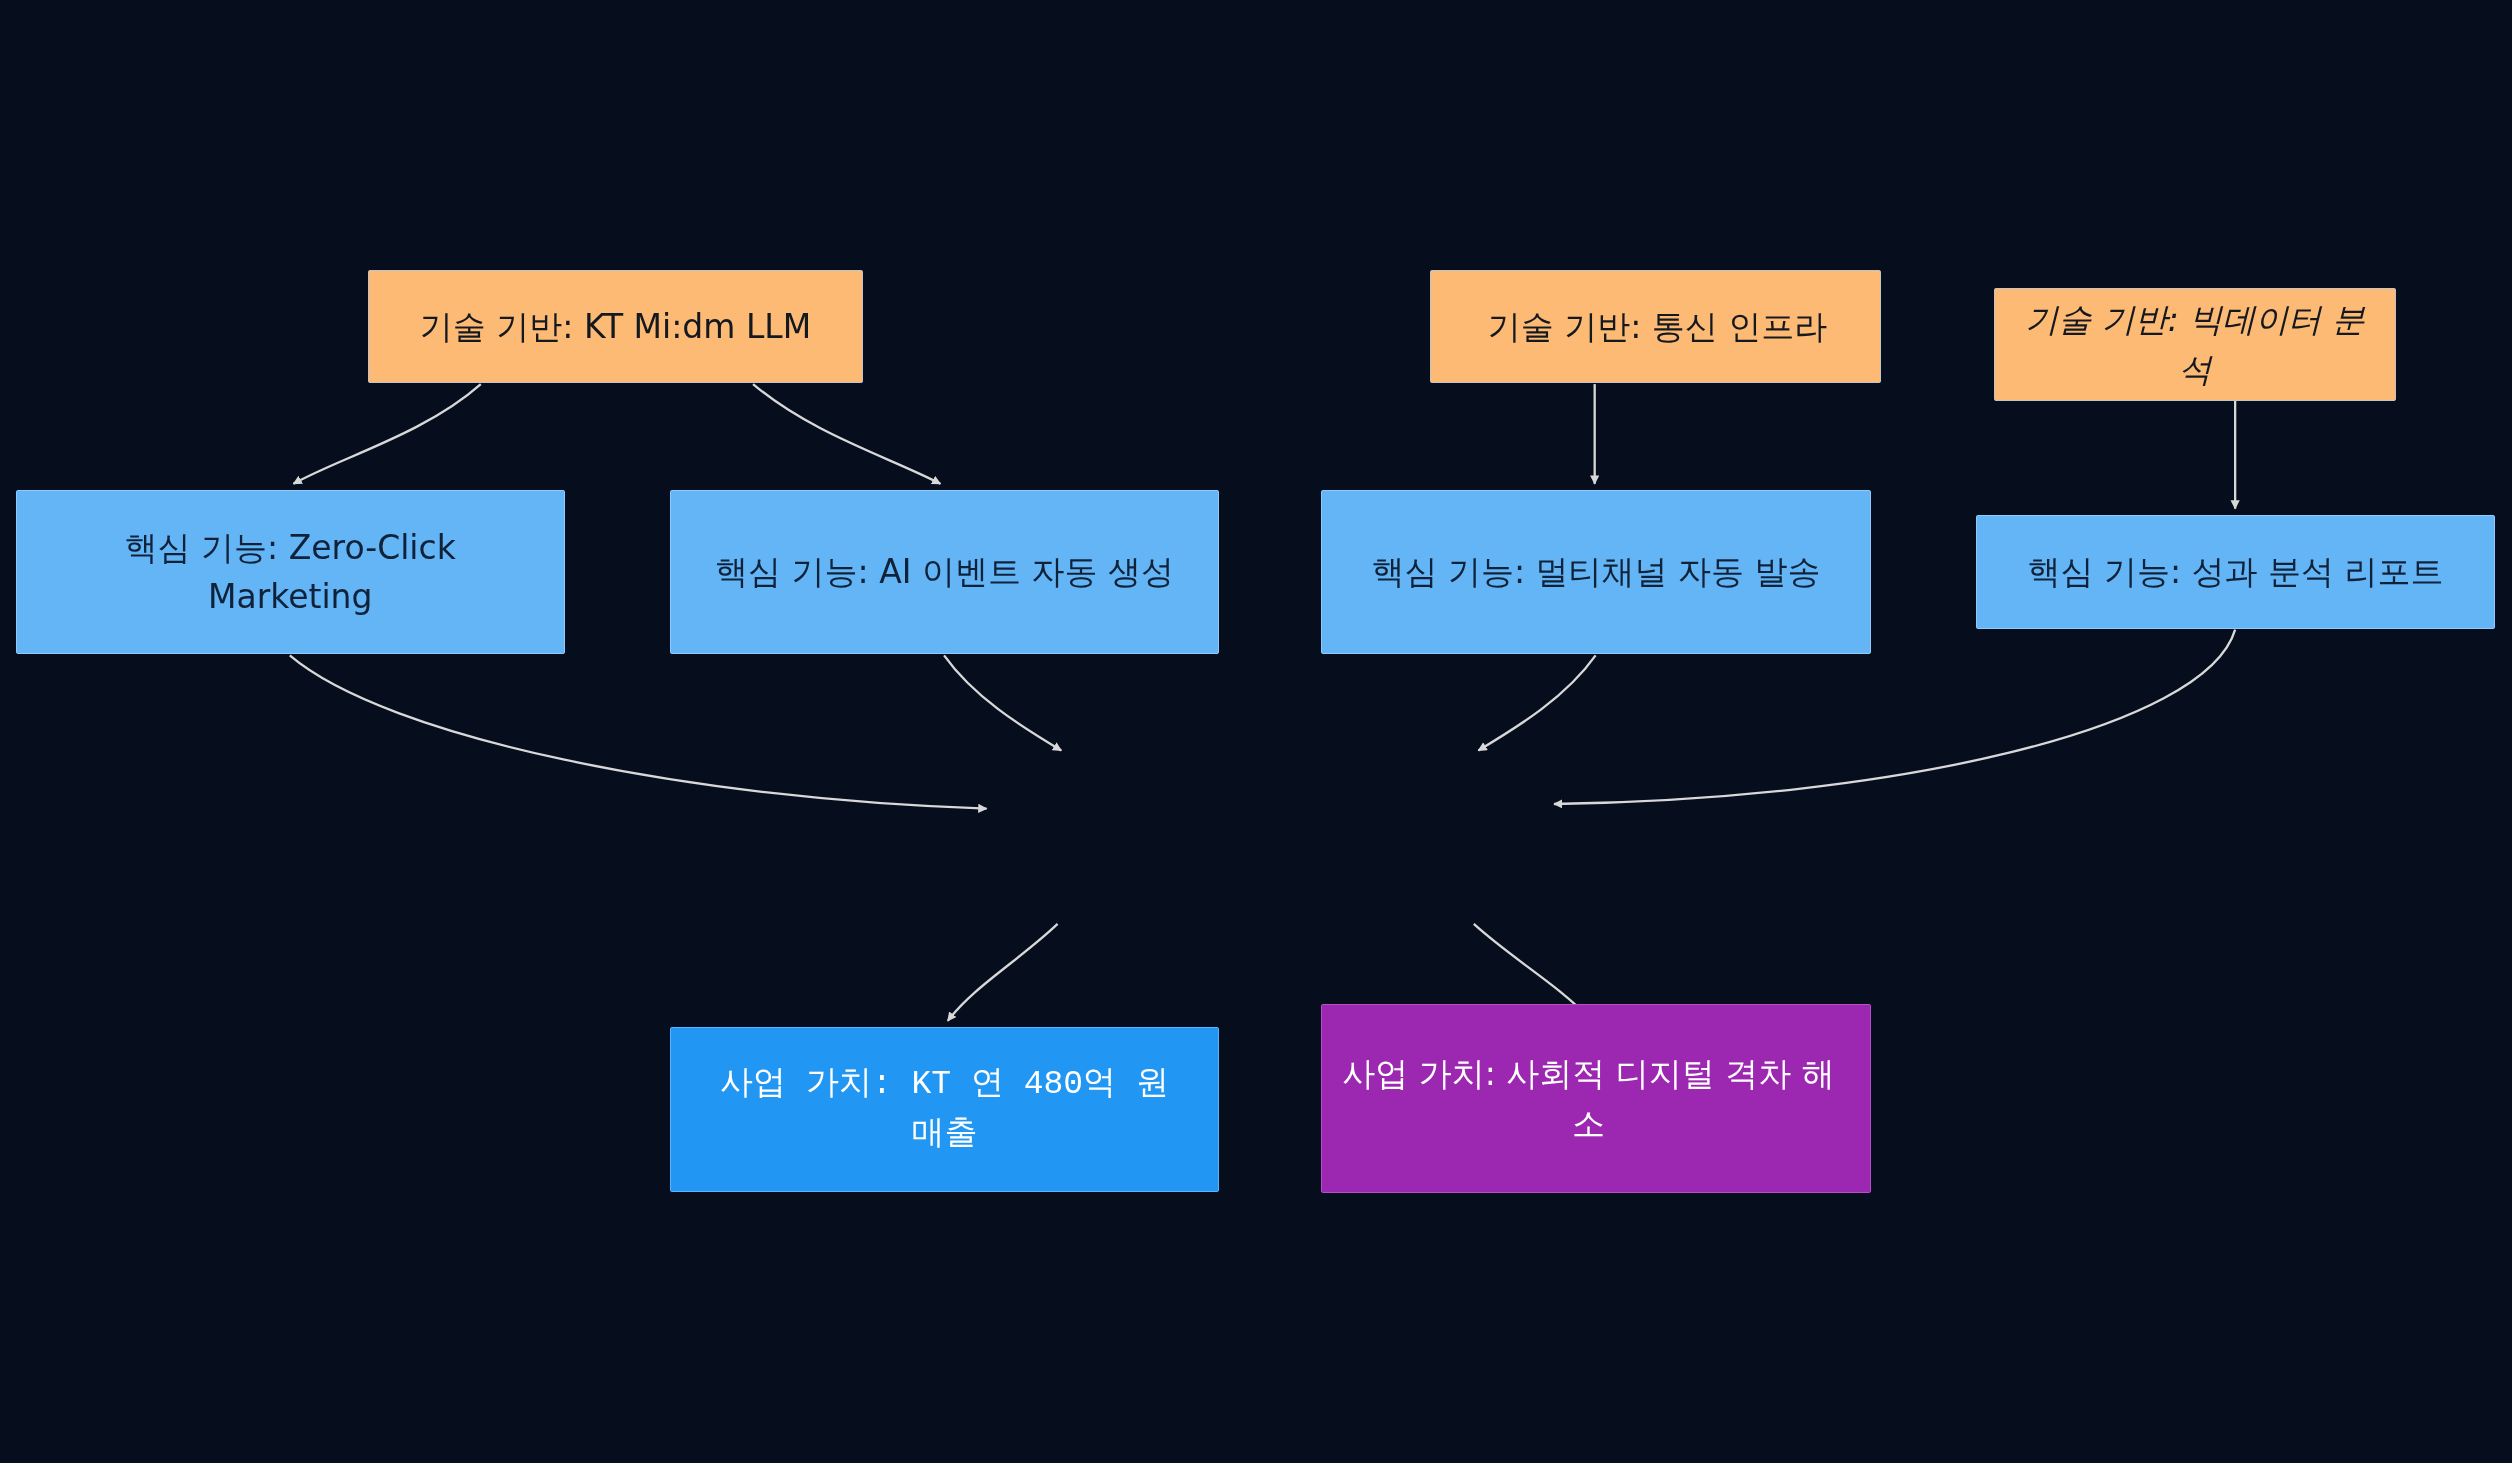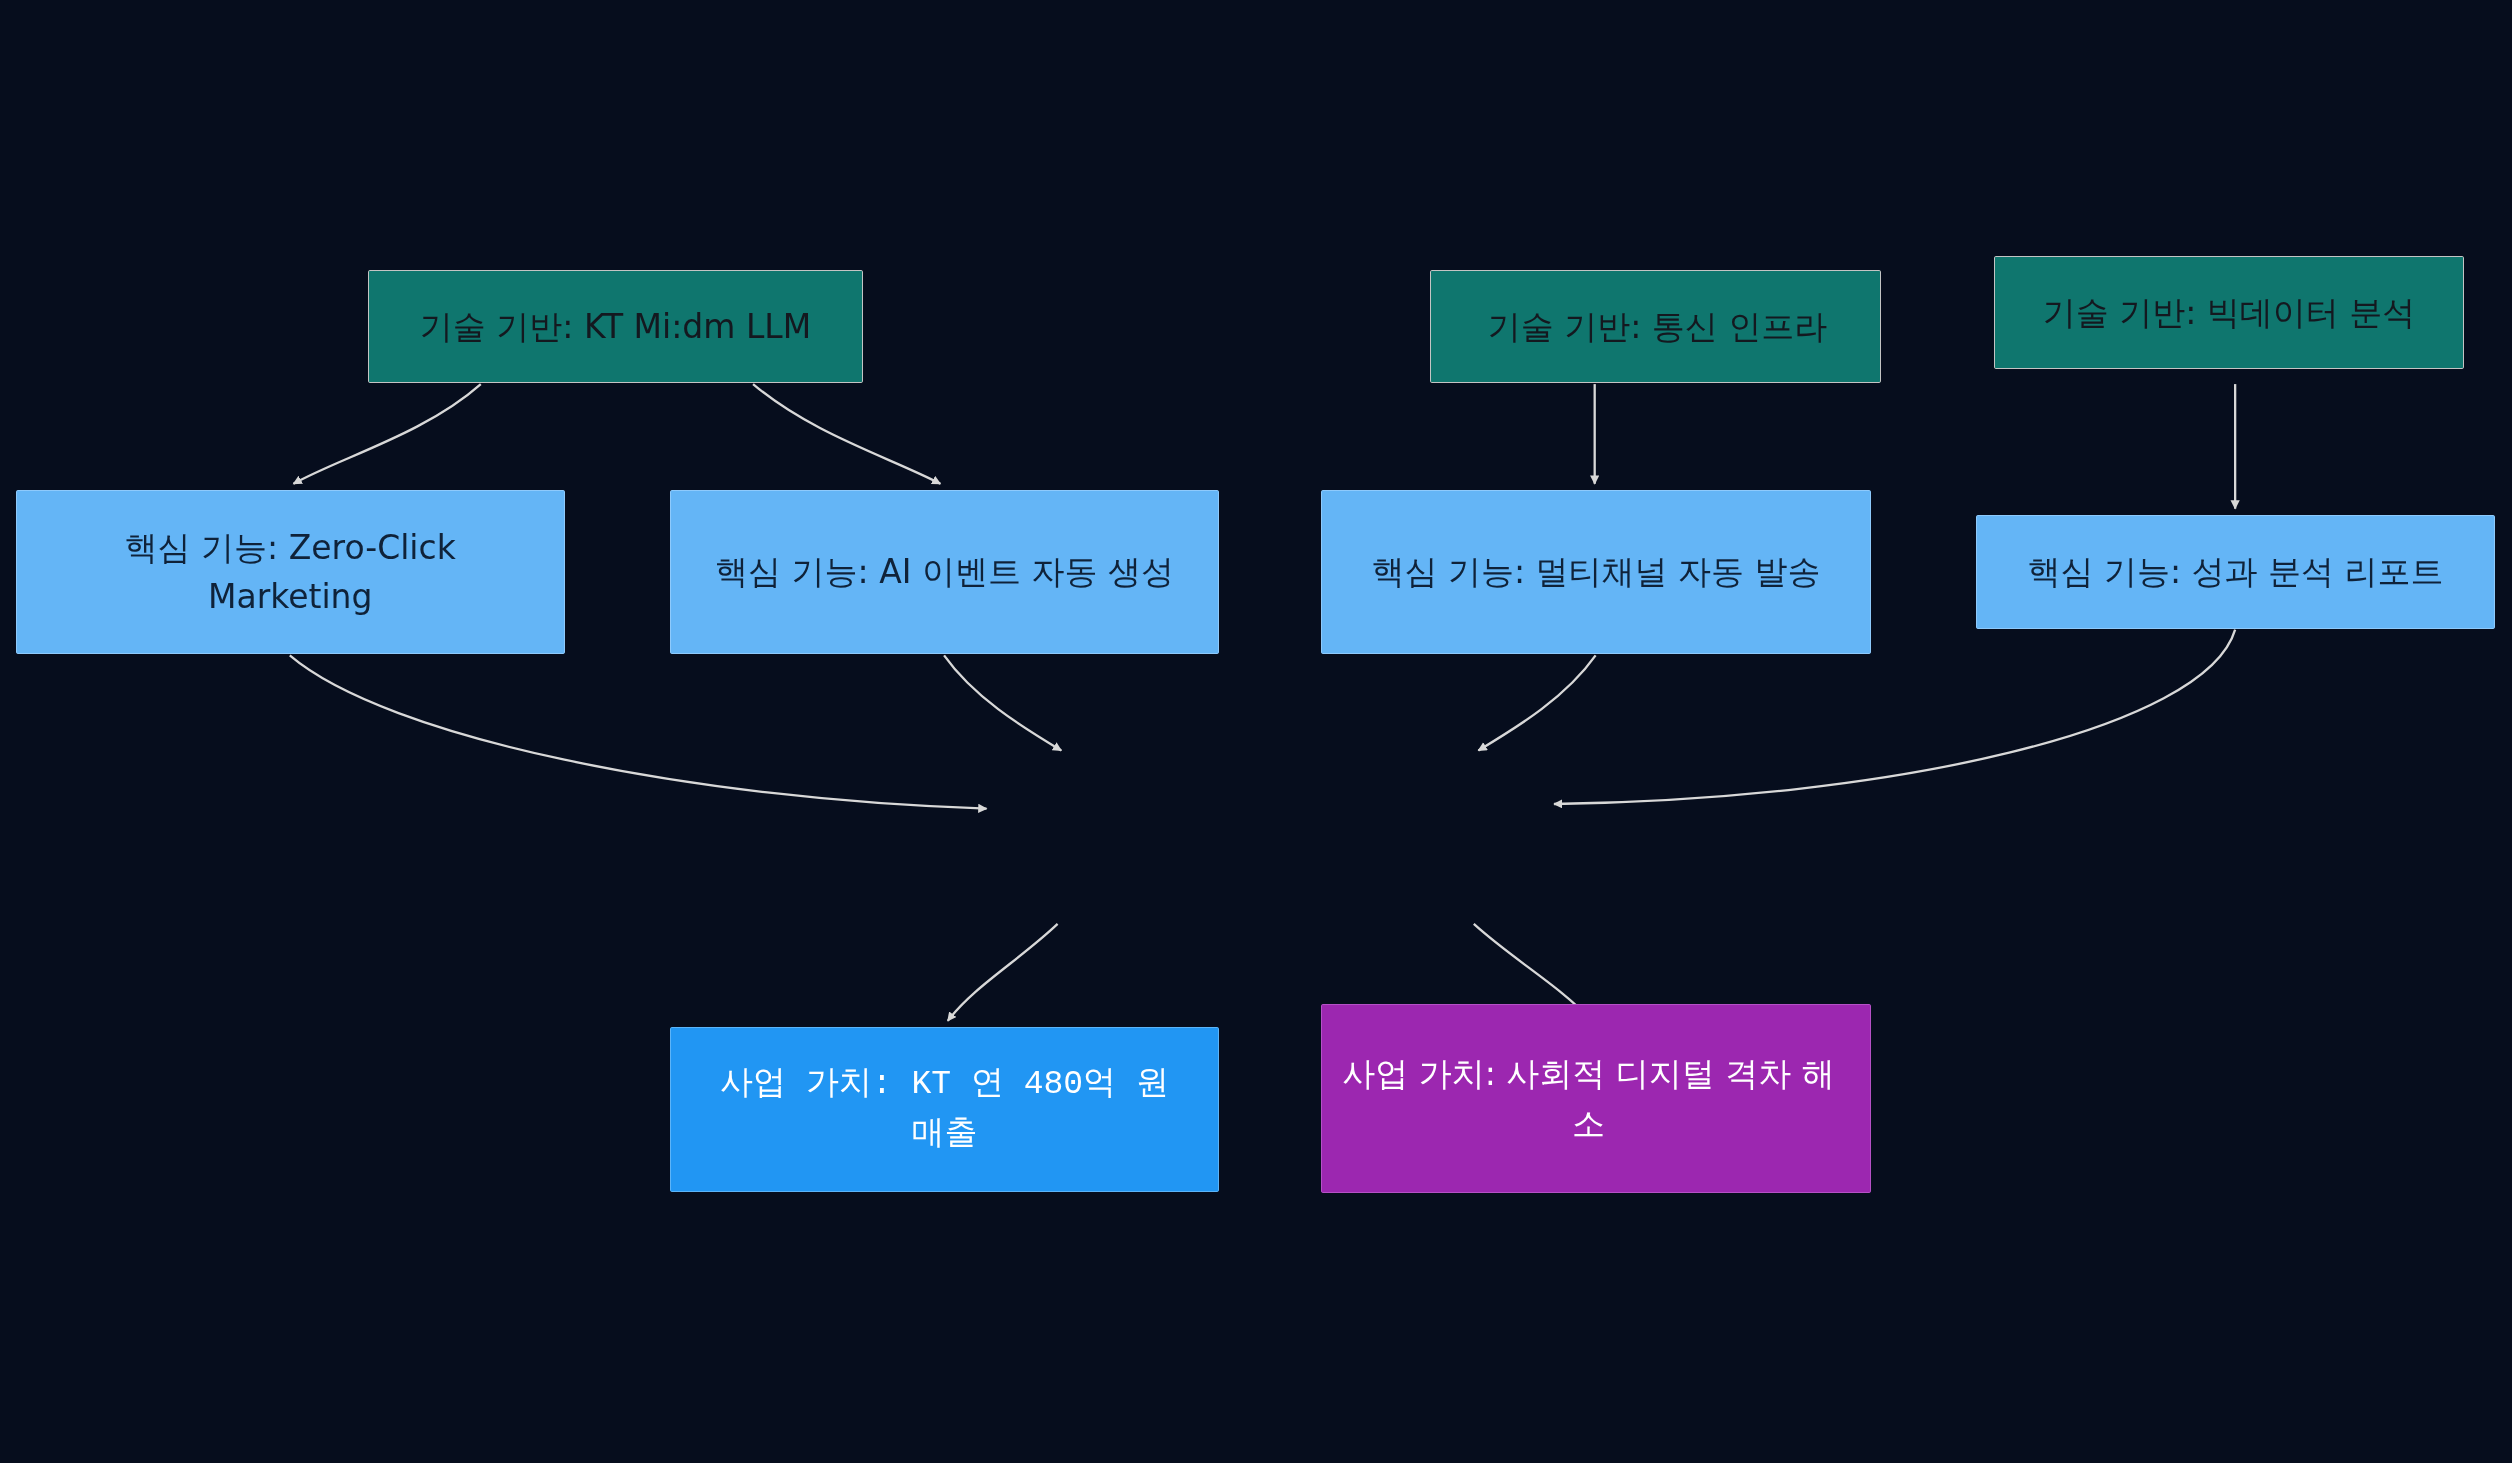--- a/index.html
+++ b/index.html
@@ -28,21 +28,21 @@
     align-items: center;
     justify-content: center;
     text-align: center;
     font-size: 33px;
     line-height: 1.5;
     padding: 0 28px;
     box-sizing: border-box;
     border-radius: 1.8px;
   }
   .node.tech {
-    background: #0f766e;
+    background: #fdba74;
     border: 1.8px solid #c4c4c4;
     color: #14181f;
   }
   .node.feature {
     background: #64b5f6;
     border: 1.8px solid #8ecafc;
     color: #0f2239;
   }
   .node.value-green {
     background: #4caf50;
@@ -54,21 +54,21 @@
     border: 1.8px solid #5cb4f8;
     color: #ffffff;
   }
   .node.value-purple {
     background: #9c27b0;
     border: 1.8px solid #b551c6;
     color: #ffffff;
   }
   #tech1  { left: 368px;  top: 270px;  width: 495px; height: 113px; }
   #tech2  { left: 1430px; top: 270px;  width: 451px; height: 113px; padding-left: 32px; }
-  #tech3  { left: 1994px; top: 256px;  width: 470px; height: 113px; }
+  #tech3  { left: 1994px; top: 288px;  width: 402px; height: 113px; font-style: italic; }
   #feat1  { left: 15.7px;   top: 490px;  width: 549px; height: 164px; }
   #feat2  { left: 670px;  top: 490px;  width: 549px; height: 164px; }
   #feat3  { left: 1321px; top: 490px;  width: 550px; height: 164px; }
   #feat4  { left: 1976px; top: 515px;  width: 519px; height: 114px; }
   #value1 { left: 995px; top: 758px;  width: 550px; height: 165px; }
   #value2 { left: 670px;  top: 1027px; width: 549px; height: 165px; font-family: Liberation Mono, monospace; }
   #value3 { left: 1321px; top: 1004px; width: 550px; height: 189px; padding-left: 13px; }
   .edge {
     fill: none;
     stroke: #d8d8d8;

